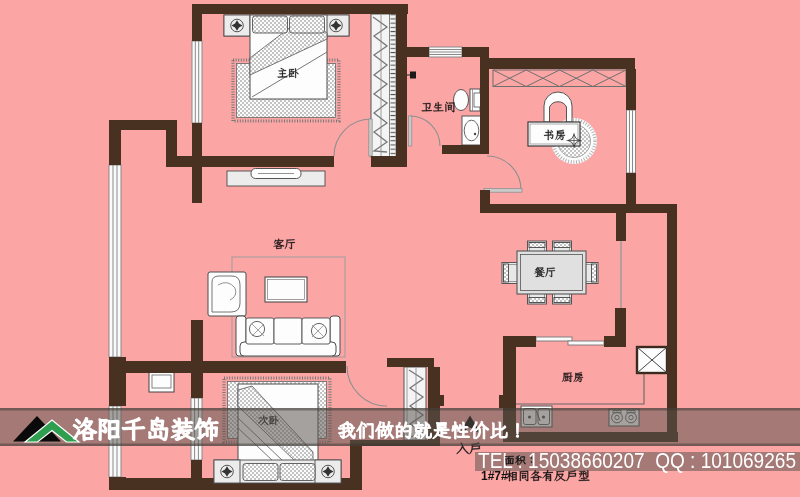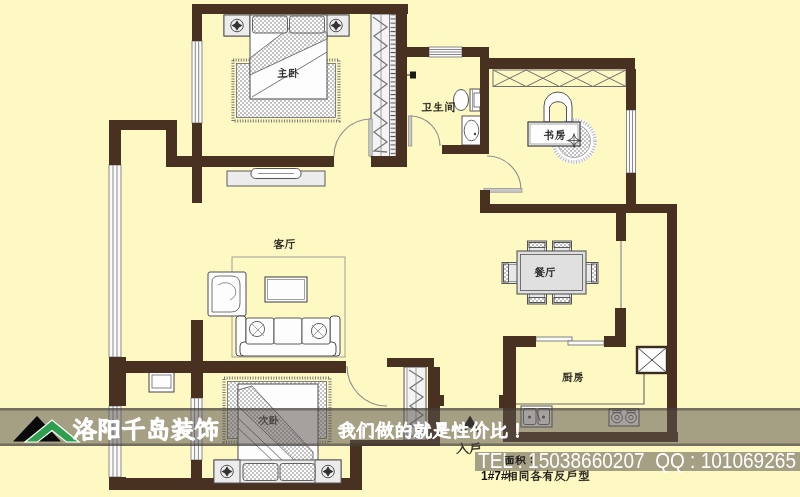--- a/index.html
+++ b/index.html
@@ -1,14 +1,14 @@
 <!DOCTYPE html>
 <html><head><meta charset="utf-8"><style>
 html,body{margin:0;padding:0}
-#c{position:relative;width:800px;height:497px;background:#fef9c3;font-family:"Liberation Sans",sans-serif;overflow:hidden}
+#c{position:relative;width:800px;height:497px;background:#fca5a5;font-family:"Liberation Sans",sans-serif;overflow:hidden}
 </style></head><body>
 <div id="c">
 <svg width="800" height="497" viewBox="0 0 800 497">
 <defs>
 <pattern id="dots" width="4" height="4" patternUnits="userSpaceOnUse">
           <rect width="4" height="4" fill="#fcfcfc"></rect>
           <circle cx="1" cy="1" r="0.65" fill="#5a5a5a"></circle>
           <circle cx="3" cy="3" r="0.65" fill="#5a5a5a"></circle>
         </pattern>
 <pattern id="ticks" width="6" height="4.2" patternUnits="userSpaceOnUse">

